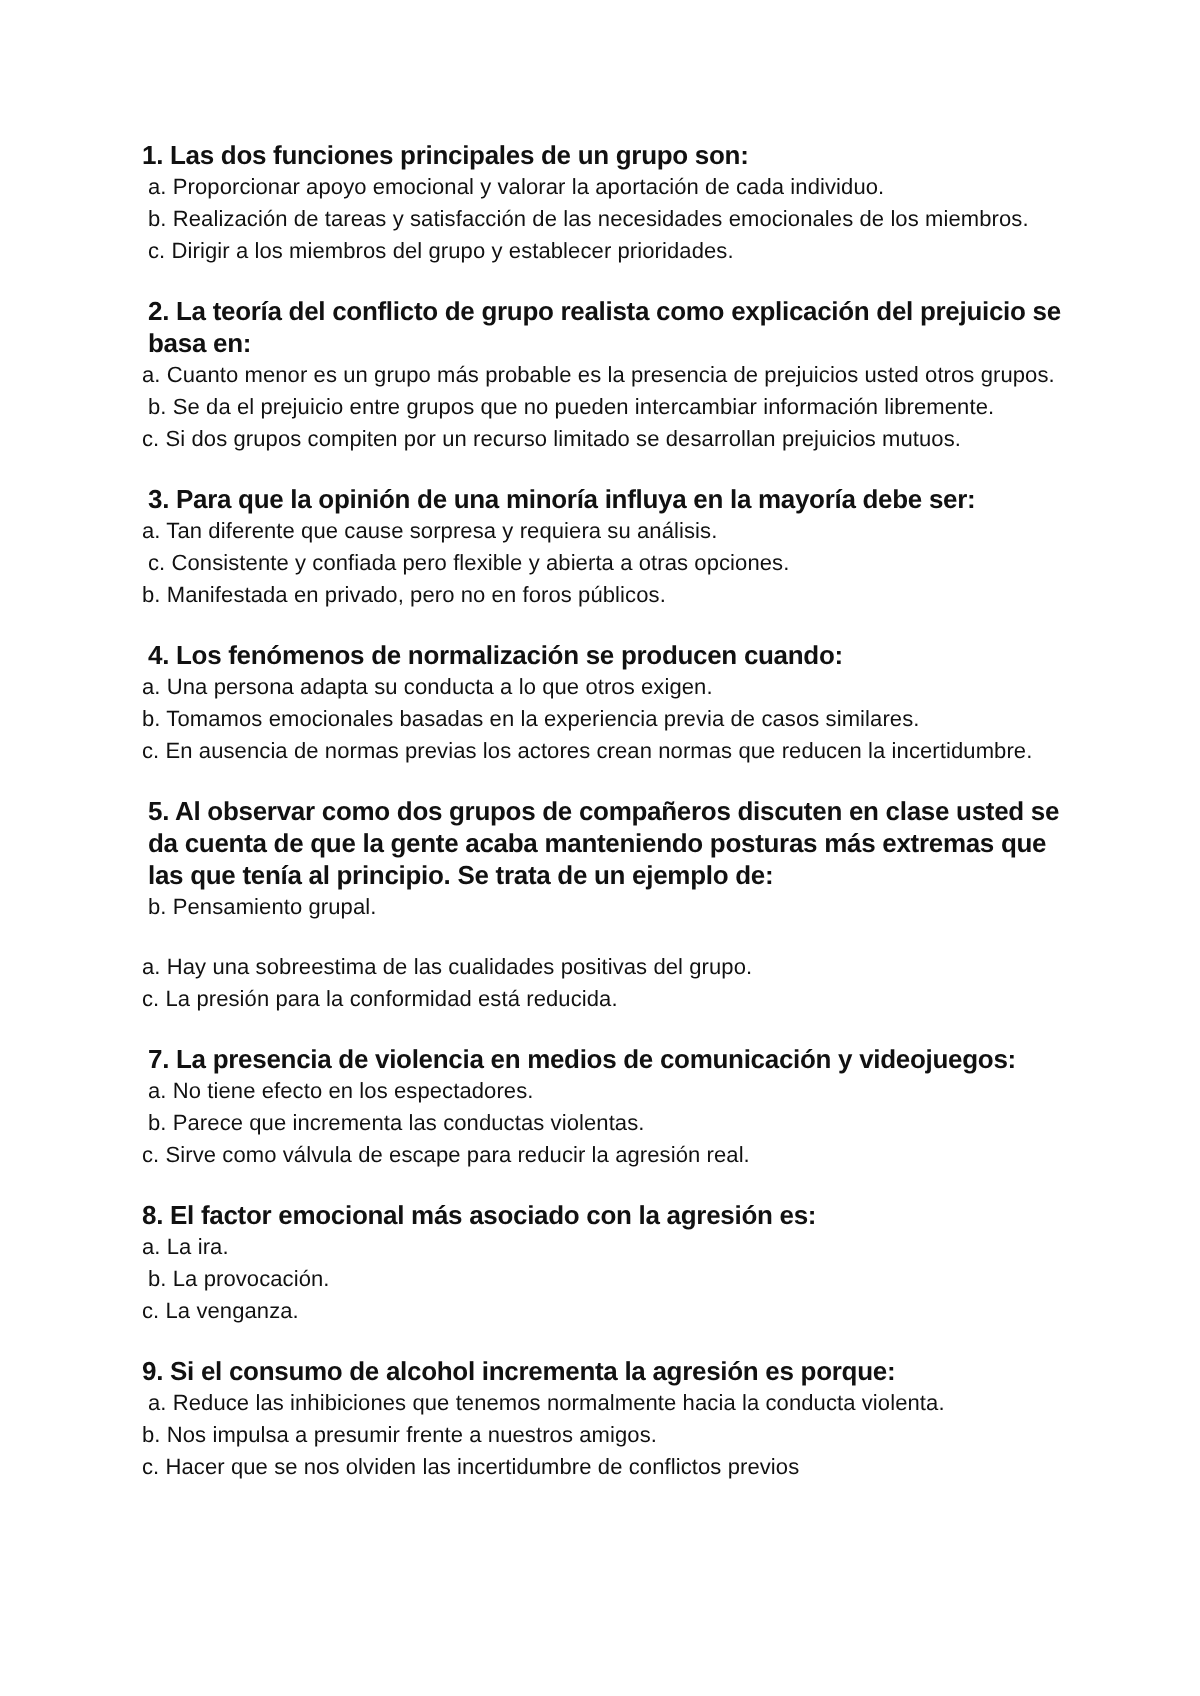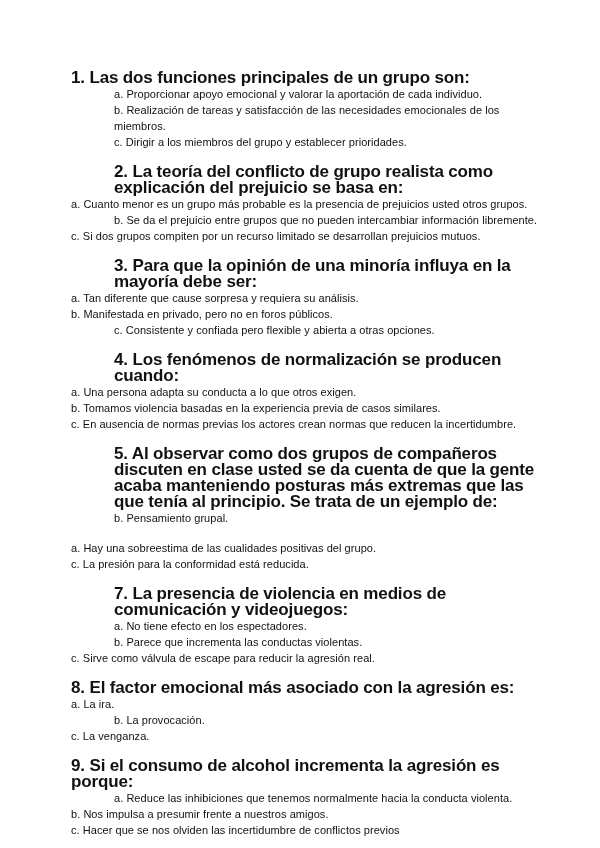--- a/index.html
+++ b/index.html
@@ -1,22 +1,22 @@
 <!DOCTYPE html>
 <html><head>
   <meta charset="utf-8">
   <style>
     html, body { margin: 0; padding: 0; background: #ffffff; }
     body { width: 600px; height: 848px; position: relative; overflow: hidden;
            font-family: "Liberation Sans", sans-serif; color: #111; }
     .page { position: absolute; left: 71px; top: 70px; width: 470px; }
     .q { margin: 0 0 14px 0; }
-    .qt { font-weight: bold; font-size: 17px; line-height: 16px; margin: 0; letter-spacing: -0.15px; }
+    .qt { font-weight: bold; font-size: 13px; line-height: 16px; margin: 0; letter-spacing: -0.15px; }
     .opt { font-size: 11px; line-height: 16px; margin: 0; letter-spacing: 0.05px; }
-    .ind { padding-left: 3px; margin-left: 40px; }
+    .ind { padding-left: 3px; }
   </style>
 </head>
 <body>
 
 <div class="page">
 
   <div class="q">
     <p class="qt">1. Las dos funciones principales de un grupo son:</p>
     <p class="opt ind">a. Proporcionar apoyo emocional y valorar la aportación de cada individuo.</p>
     <p class="opt ind">b. Realización de tareas y satisfacción de las necesidades emocionales de los miembros.</p>
@@ -26,28 +26,28 @@
   <div class="q">
     <p class="qt ind">2. La teoría del conflicto de grupo realista como explicación del prejuicio se basa en:</p>
     <p class="opt">a. Cuanto menor es un grupo más probable es la presencia de prejuicios usted otros grupos.</p>
     <p class="opt ind">b. Se da el prejuicio entre grupos que no pueden intercambiar información libremente.</p>
     <p class="opt">c. Si dos grupos compiten por un recurso limitado se desarrollan prejuicios mutuos.</p>
   </div>
 
   <div class="q">
     <p class="qt ind">3. Para que la opinión de una minoría influya en la mayoría debe ser:</p>
     <p class="opt">a. Tan diferente que cause sorpresa y requiera su análisis.</p>
+    <p class="opt ind">c. Consistente y confiada pero flexible y abierta a otras opciones.</p>
     <p class="opt">b. Manifestada en privado, pero no en foros públicos.</p>
-    <p class="opt ind">c. Consistente y confiada pero flexible y abierta a otras opciones.</p>
   </div>
 
   <div class="q">
     <p class="qt ind">4. Los fenómenos de normalización se producen cuando:</p>
     <p class="opt">a. Una persona adapta su conducta a lo que otros exigen.</p>
-    <p class="opt">b. Tomamos violencia basadas en la experiencia previa de casos similares.</p>
+    <p class="opt">b. Tomamos emocionales basadas en la experiencia previa de casos similares.</p>
     <p class="opt">c. En ausencia de normas previas los actores crean normas que reducen la incertidumbre.</p>
   </div>
 
   <div class="q">
     <p class="qt ind">5. Al observar como dos grupos de compañeros discuten en clase usted se da cuenta de que la gente acaba manteniendo posturas más extremas que las que tenía al principio. Se trata de un ejemplo de:</p>
     <p class="opt ind">b. Pensamiento grupal.</p>
   </div>
 
   <div class="q">
     <p class="opt">a. Hay una sobreestima de las cualidades positivas del grupo.</p>

